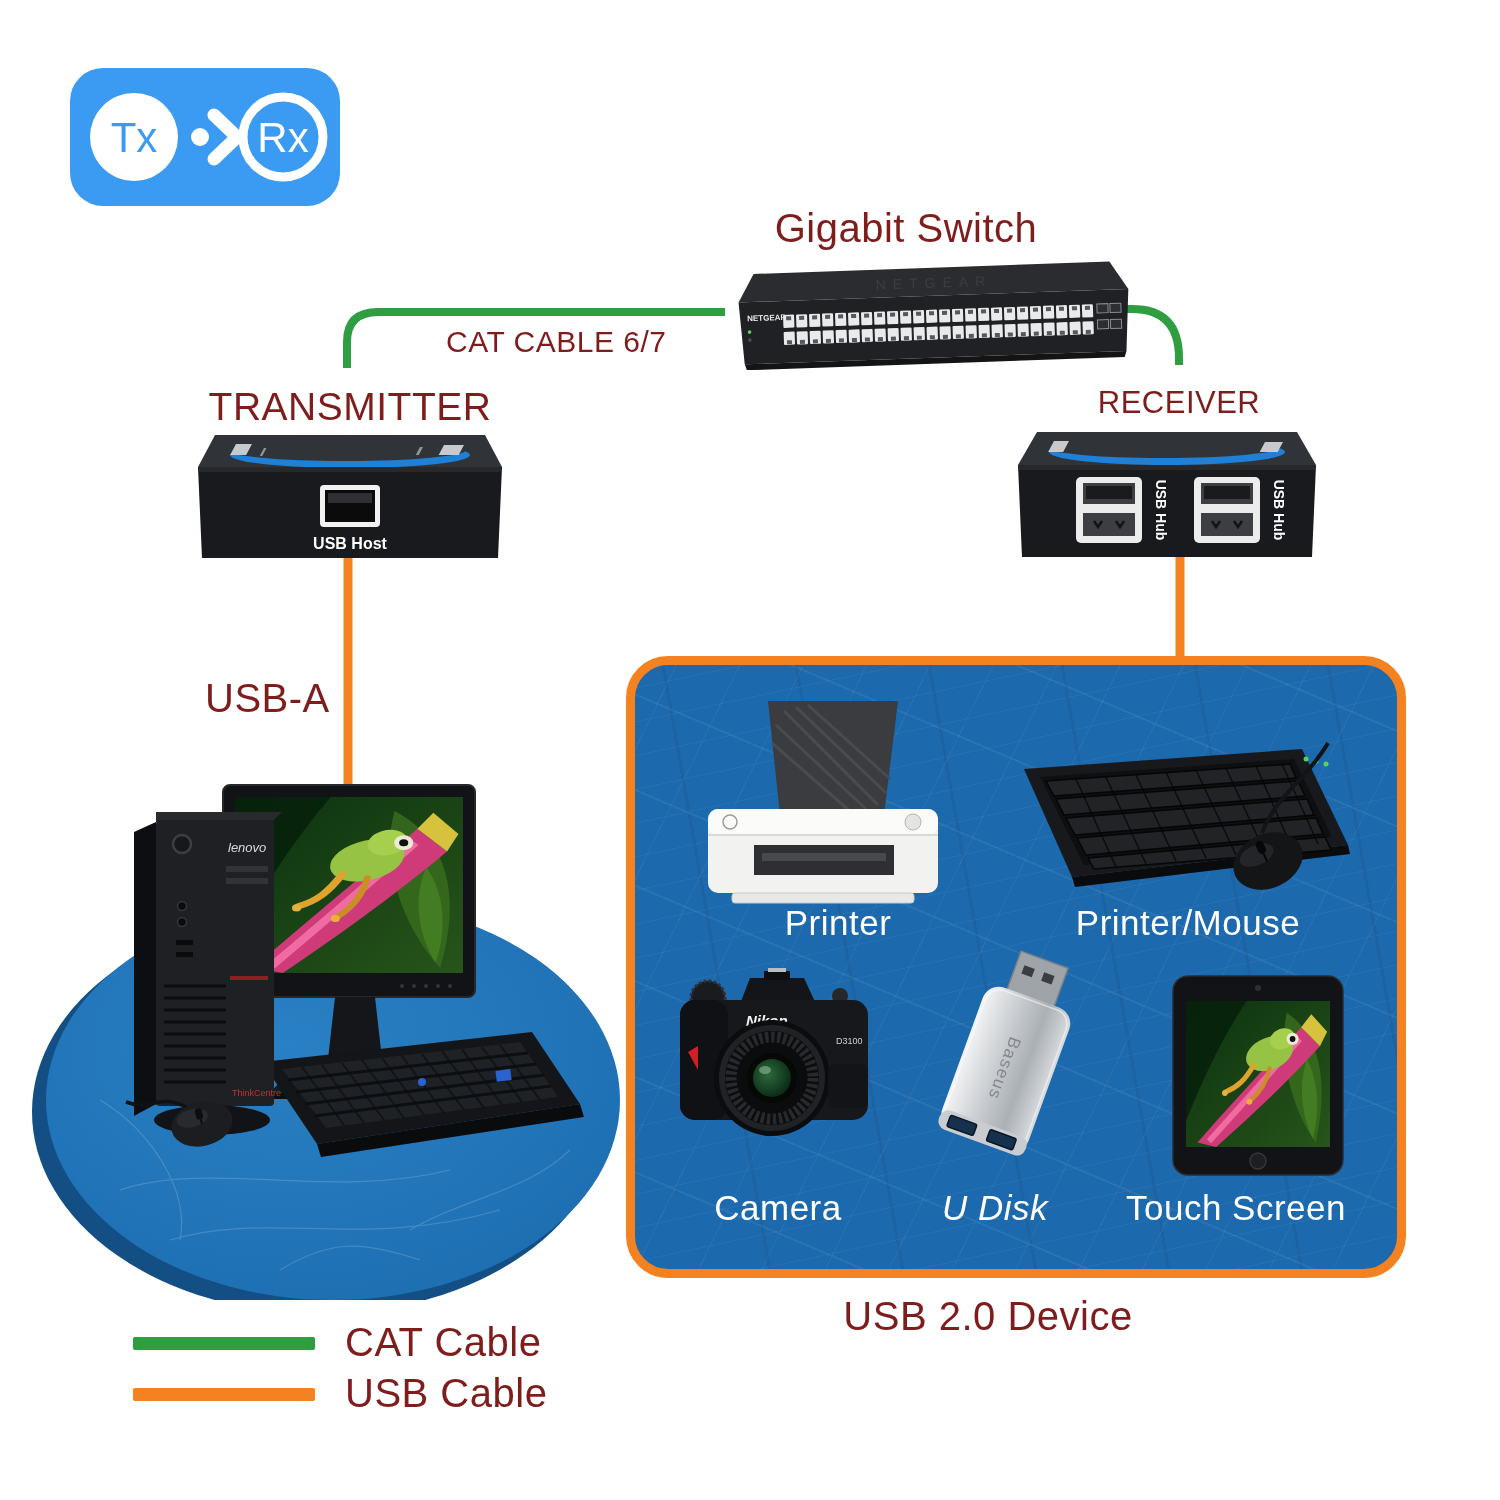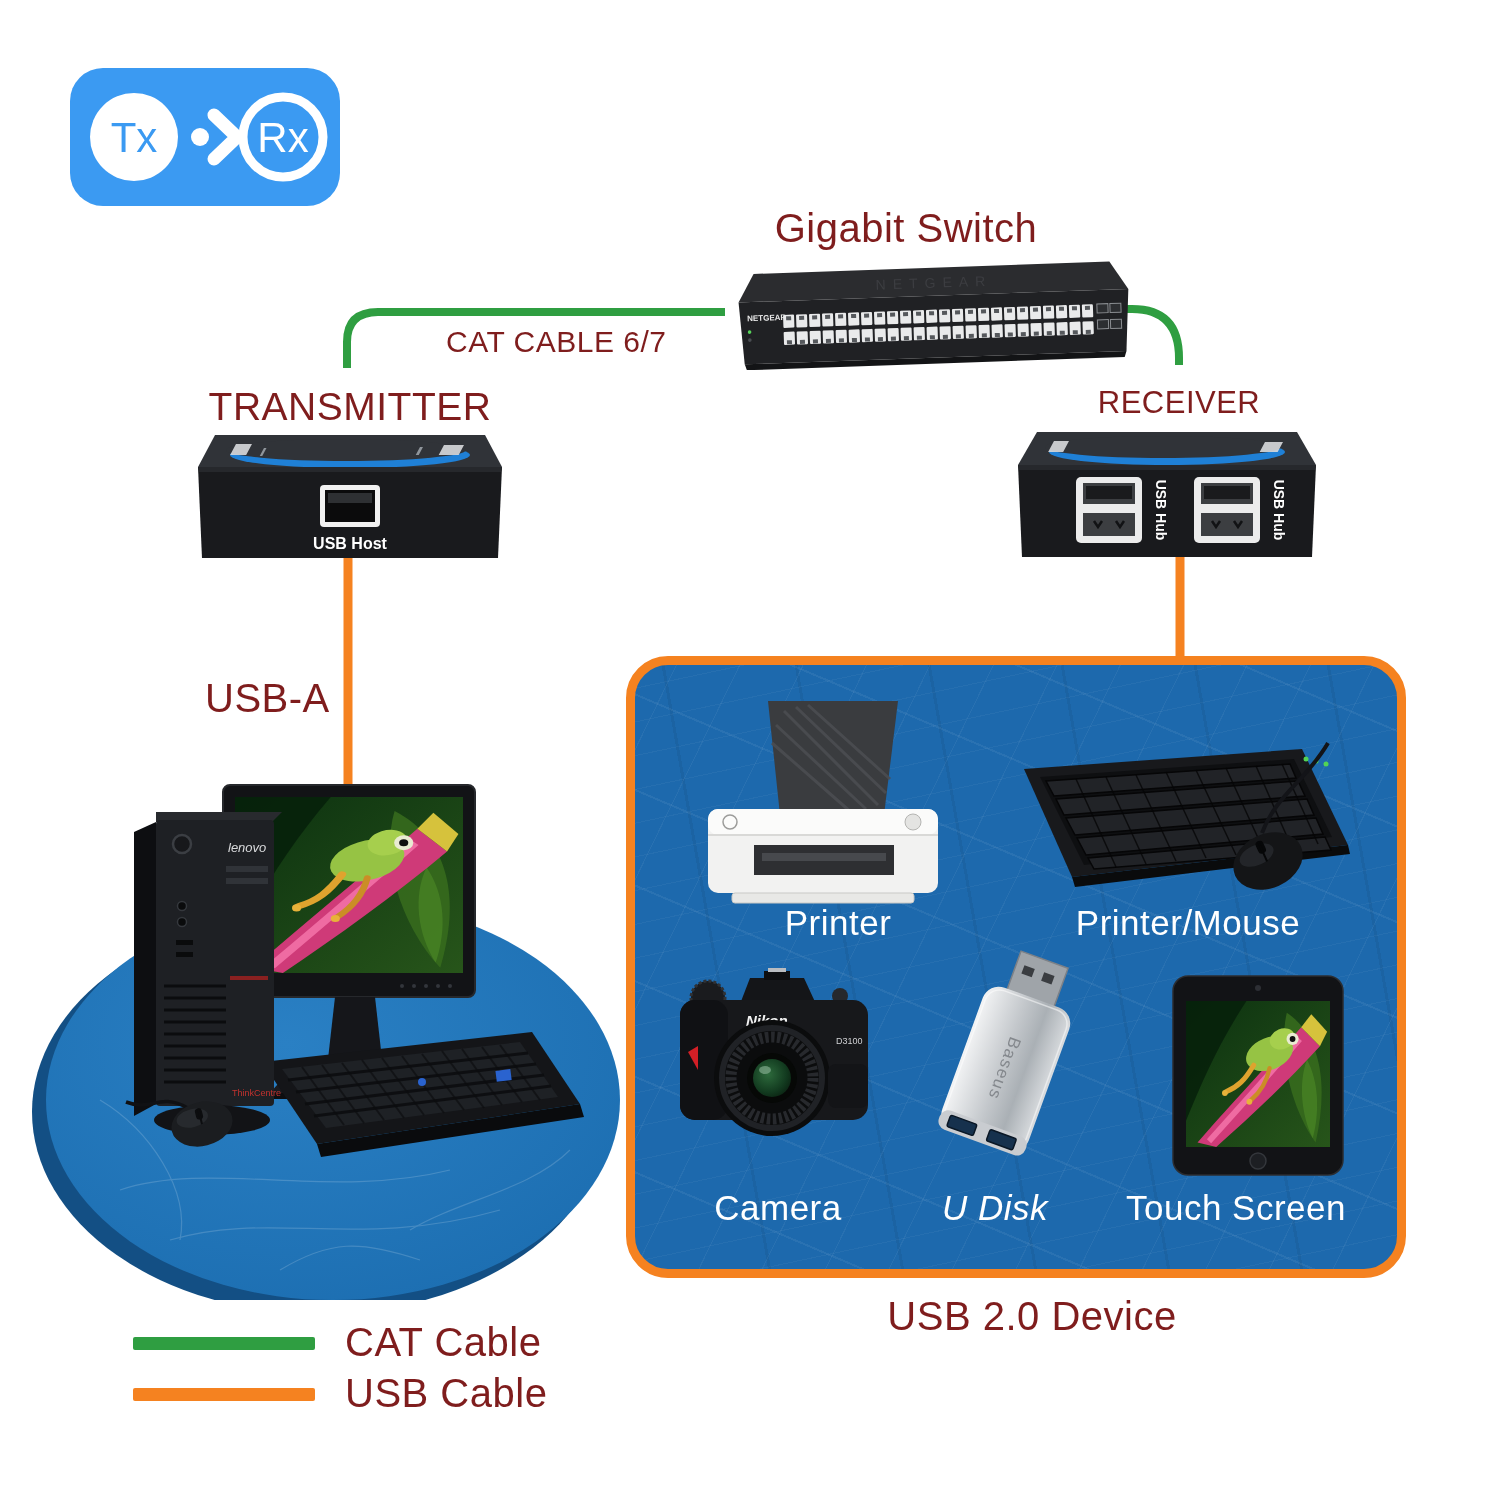--- a/index.html
+++ b/index.html
@@ -404,20 +404,20 @@
       <circle cx="100" cy="188" r="8" fill="#1d1f23" stroke="#34373c" stroke-width="1.5"></circle>
     </svg>
 
     <div class="dev-label" style="left:203px;top:238px;">Printer</div>
     <div class="dev-label" style="left:553px;top:238px;">Printer/Mouse</div>
     <div class="dev-label" style="left:143px;top:523px;text-align:center;">Camera</div>
     <div class="dev-label" style="left:360px;top:523px;font-style:italic;">U Disk</div>
     <div class="dev-label" style="left:601px;top:523px;">Touch Screen</div>
   </div>
 
-  <div class="lbl center" style="left:1032px;top:1294px;font-size:40px;">USB 2.0 Device</div>
+  <div class="lbl center" style="left:988px;top:1294px;font-size:40px;">USB 2.0 Device</div>
 
   <div class="legend-line green abs" style="left:133px;top:1337px;"></div>
   <div class="lbl" style="left:345px;top:1320px;font-size:40px;text-align:right;">CAT Cable</div>
   <div class="legend-line orange abs" style="left:133px;top:1388px;"></div>
   <div class="lbl" style="left:345px;top:1371px;font-size:40px;">USB Cable</div>
 
 </div>
 
 </body></html>

